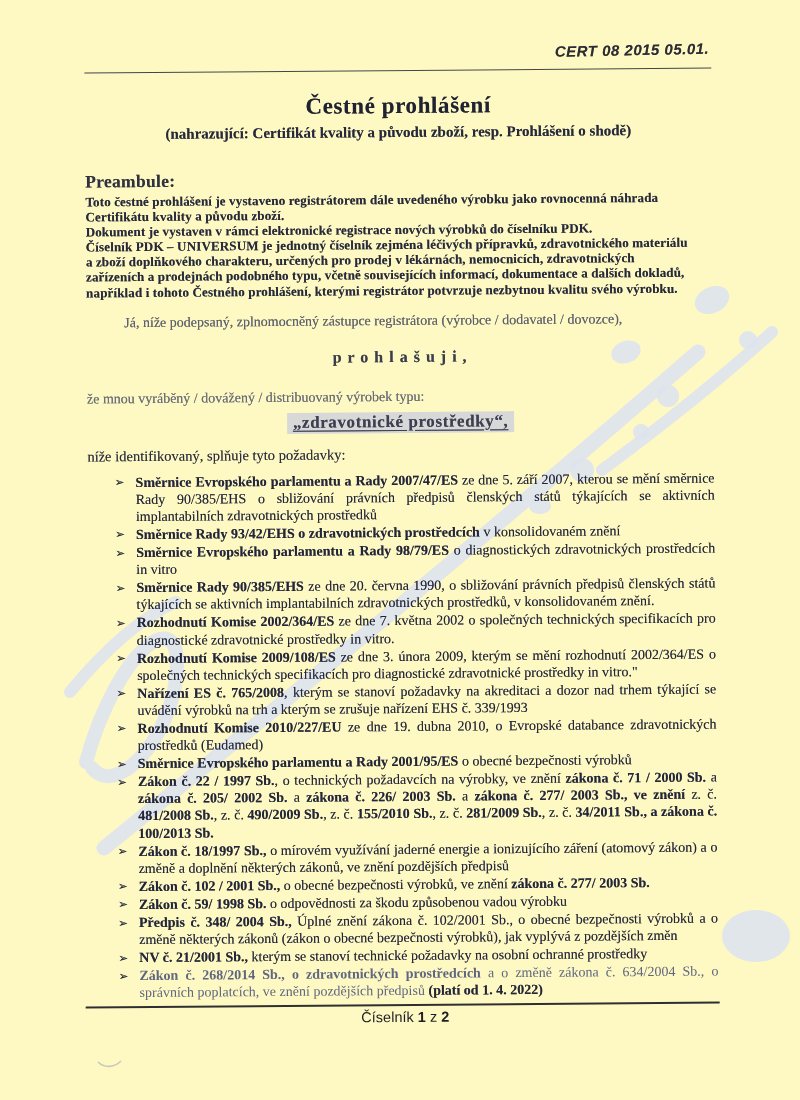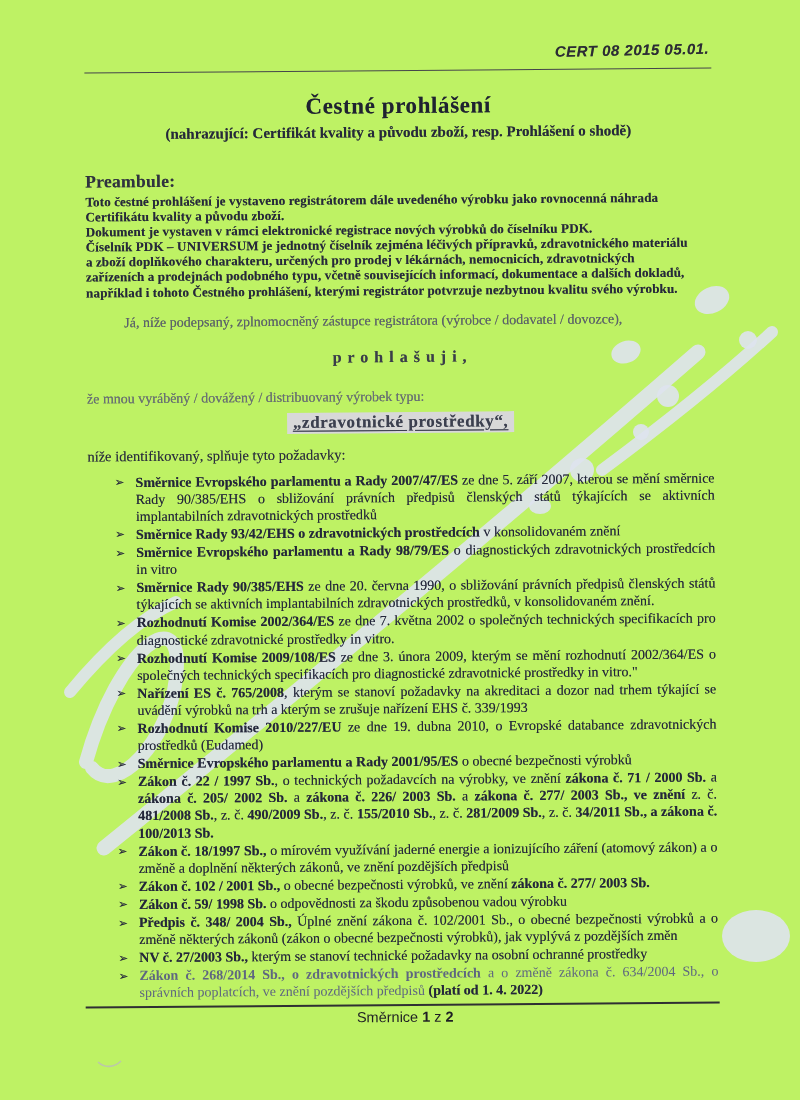--- a/index.html
+++ b/index.html
@@ -5,21 +5,21 @@
   html, body {
     margin: 0; padding: 0;
     width: 800px; height: 1100px;
     background: #ffffff;
     overflow: hidden;
     font-family: "Liberation Serif", serif;
   }
   .page {
     position: relative;
     width: 800px; height: 1100px;
-    background: #bef264;
+    background: #fef9c3;
   }
   .watermark {
     position: absolute; left: 0; top: 0;
     width: 800px; height: 1100px;
     z-index: 0;
     pointer-events: none;
   }
   .wm-stroke { stroke: var(--watermark, #dee3ee); fill: none; stroke-linecap: round; opacity: .9; }
   .wm-fill   { fill: var(--watermark, #dee3ee); opacity: .9; }
   .pen-mark  { stroke: #bcbcbc; fill: none; stroke-width: 1.6; opacity: .8; }
@@ -211,21 +211,21 @@
         <li class="req-item"><span class="marker">➢</span><span class="b">Rozhodnutí Komise 2002/364/ES</span><span> ze dne 7. května 2002 o společných technických specifikacích pro diagnostické zdravotnické prostředky in vitro.</span></li>
         <li class="req-item"><span class="marker">➢</span><span class="b">Rozhodnutí Komise 2009/108/ES</span><span> ze dne 3. února 2009, kterým se mění rozhodnutí 2002/364/ES o společných technických specifikacích pro diagnostické zdravotnické prostředky in vitro."</span></li>
         <li class="req-item"><span class="marker">➢</span><span class="b">Nařízení ES č. 765/2008</span><span>, kterým se stanoví požadavky na akreditaci a dozor nad trhem týkající se uvádění výrobků na trh a kterým se zrušuje nařízení EHS č. 339/1993</span></li>
         <li class="req-item"><span class="marker">➢</span><span class="b">Rozhodnutí Komise 2010/227/EU</span><span> ze dne 19. dubna 2010, o Evropské databance zdravotnických prostředků (Eudamed)</span></li>
         <li class="req-item"><span class="marker">➢</span><span class="b">Směrnice Evropského parlamentu a Rady 2001/95/ES</span><span> o obecné bezpečnosti výrobků</span></li>
         <li class="req-item"><span class="marker">➢</span><span class="b">Zákon č. 22 / 1997 Sb.</span><span>, o technických požadavcích na výrobky, ve znění </span><span class="b">zákona č. 71 / 2000 Sb.</span><span> a </span><span class="b">zákona č. 205/ 2002 Sb.</span><span> a </span><span class="b">zákona č. 226/ 2003 Sb.</span><span> a </span><span class="b">zákona č. 277/ 2003 Sb., ve znění</span><span> z. č. </span><span class="b">481/2008 Sb.</span><span>, z. č. </span><span class="b">490/2009 Sb.</span><span>, z. č. </span><span class="b">155/2010 Sb.</span><span>, z. č. </span><span class="b">281/2009 Sb.</span><span>, z. č. </span><span class="b">34/2011 Sb.,</span><span> </span><span class="b">a zákona č. 100/2013 Sb.</span></li>
         <li class="req-item"><span class="marker">➢</span><span class="b">Zákon č. 18/1997 Sb.,</span><span> o mírovém využívání jaderné energie a ionizujícího záření (atomový zákon) a o změně a doplnění některých zákonů, ve znění pozdějších předpisů</span></li>
         <li class="req-item"><span class="marker">➢</span><span class="b">Zákon č. 102 / 2001 Sb.,</span><span> o obecné bezpečnosti výrobků, ve znění </span><span class="b">zákona č. 277/ 2003 Sb.</span></li>
         <li class="req-item"><span class="marker">➢</span><span class="b">Zákon č. 59/ 1998 Sb.</span><span> o odpovědnosti za škodu způsobenou vadou výrobku</span></li>
         <li class="req-item"><span class="marker">➢</span><span class="b">Předpis č. 348/ 2004 Sb.,</span><span> Úplné znění zákona č. 102/2001 Sb., o obecné bezpečnosti výrobků a o změně některých zákonů (zákon o obecné bezpečnosti výrobků), jak vyplývá z pozdějších změn</span></li>
-        <li class="req-item"><span class="marker">➢</span><span class="b">NV č. 27/2003 Sb.,</span><span> kterým se stanoví technické požadavky na osobní ochranné prostředky</span></li>
+        <li class="req-item"><span class="marker">➢</span><span class="b">NV č. 21/2001 Sb.,</span><span> kterým se stanoví technické požadavky na osobní ochranné prostředky</span></li>
         <li class="req-item"><span class="marker">➢</span><span class="b lt">Zákon č.  268/2014 Sb., o zdravotnických prostředcích</span><span class="lt"> a o změně zákona č. 634/2004 Sb., o správních poplatcích, ve znění pozdějších předpisů </span><span class="b">(platí od 1. 4. 2022)</span></li>
       </ul>
 
     <hr class="footer-rule">
-    <div class="page-number"><span>Směrnice </span><span class="b">1</span><span> z </span><span class="b">2</span></div>
+    <div class="page-number"><span>Číselník </span><span class="b">1</span><span> z </span><span class="b">2</span></div>
 
   </div>
 </div>
 
 </body></html>

